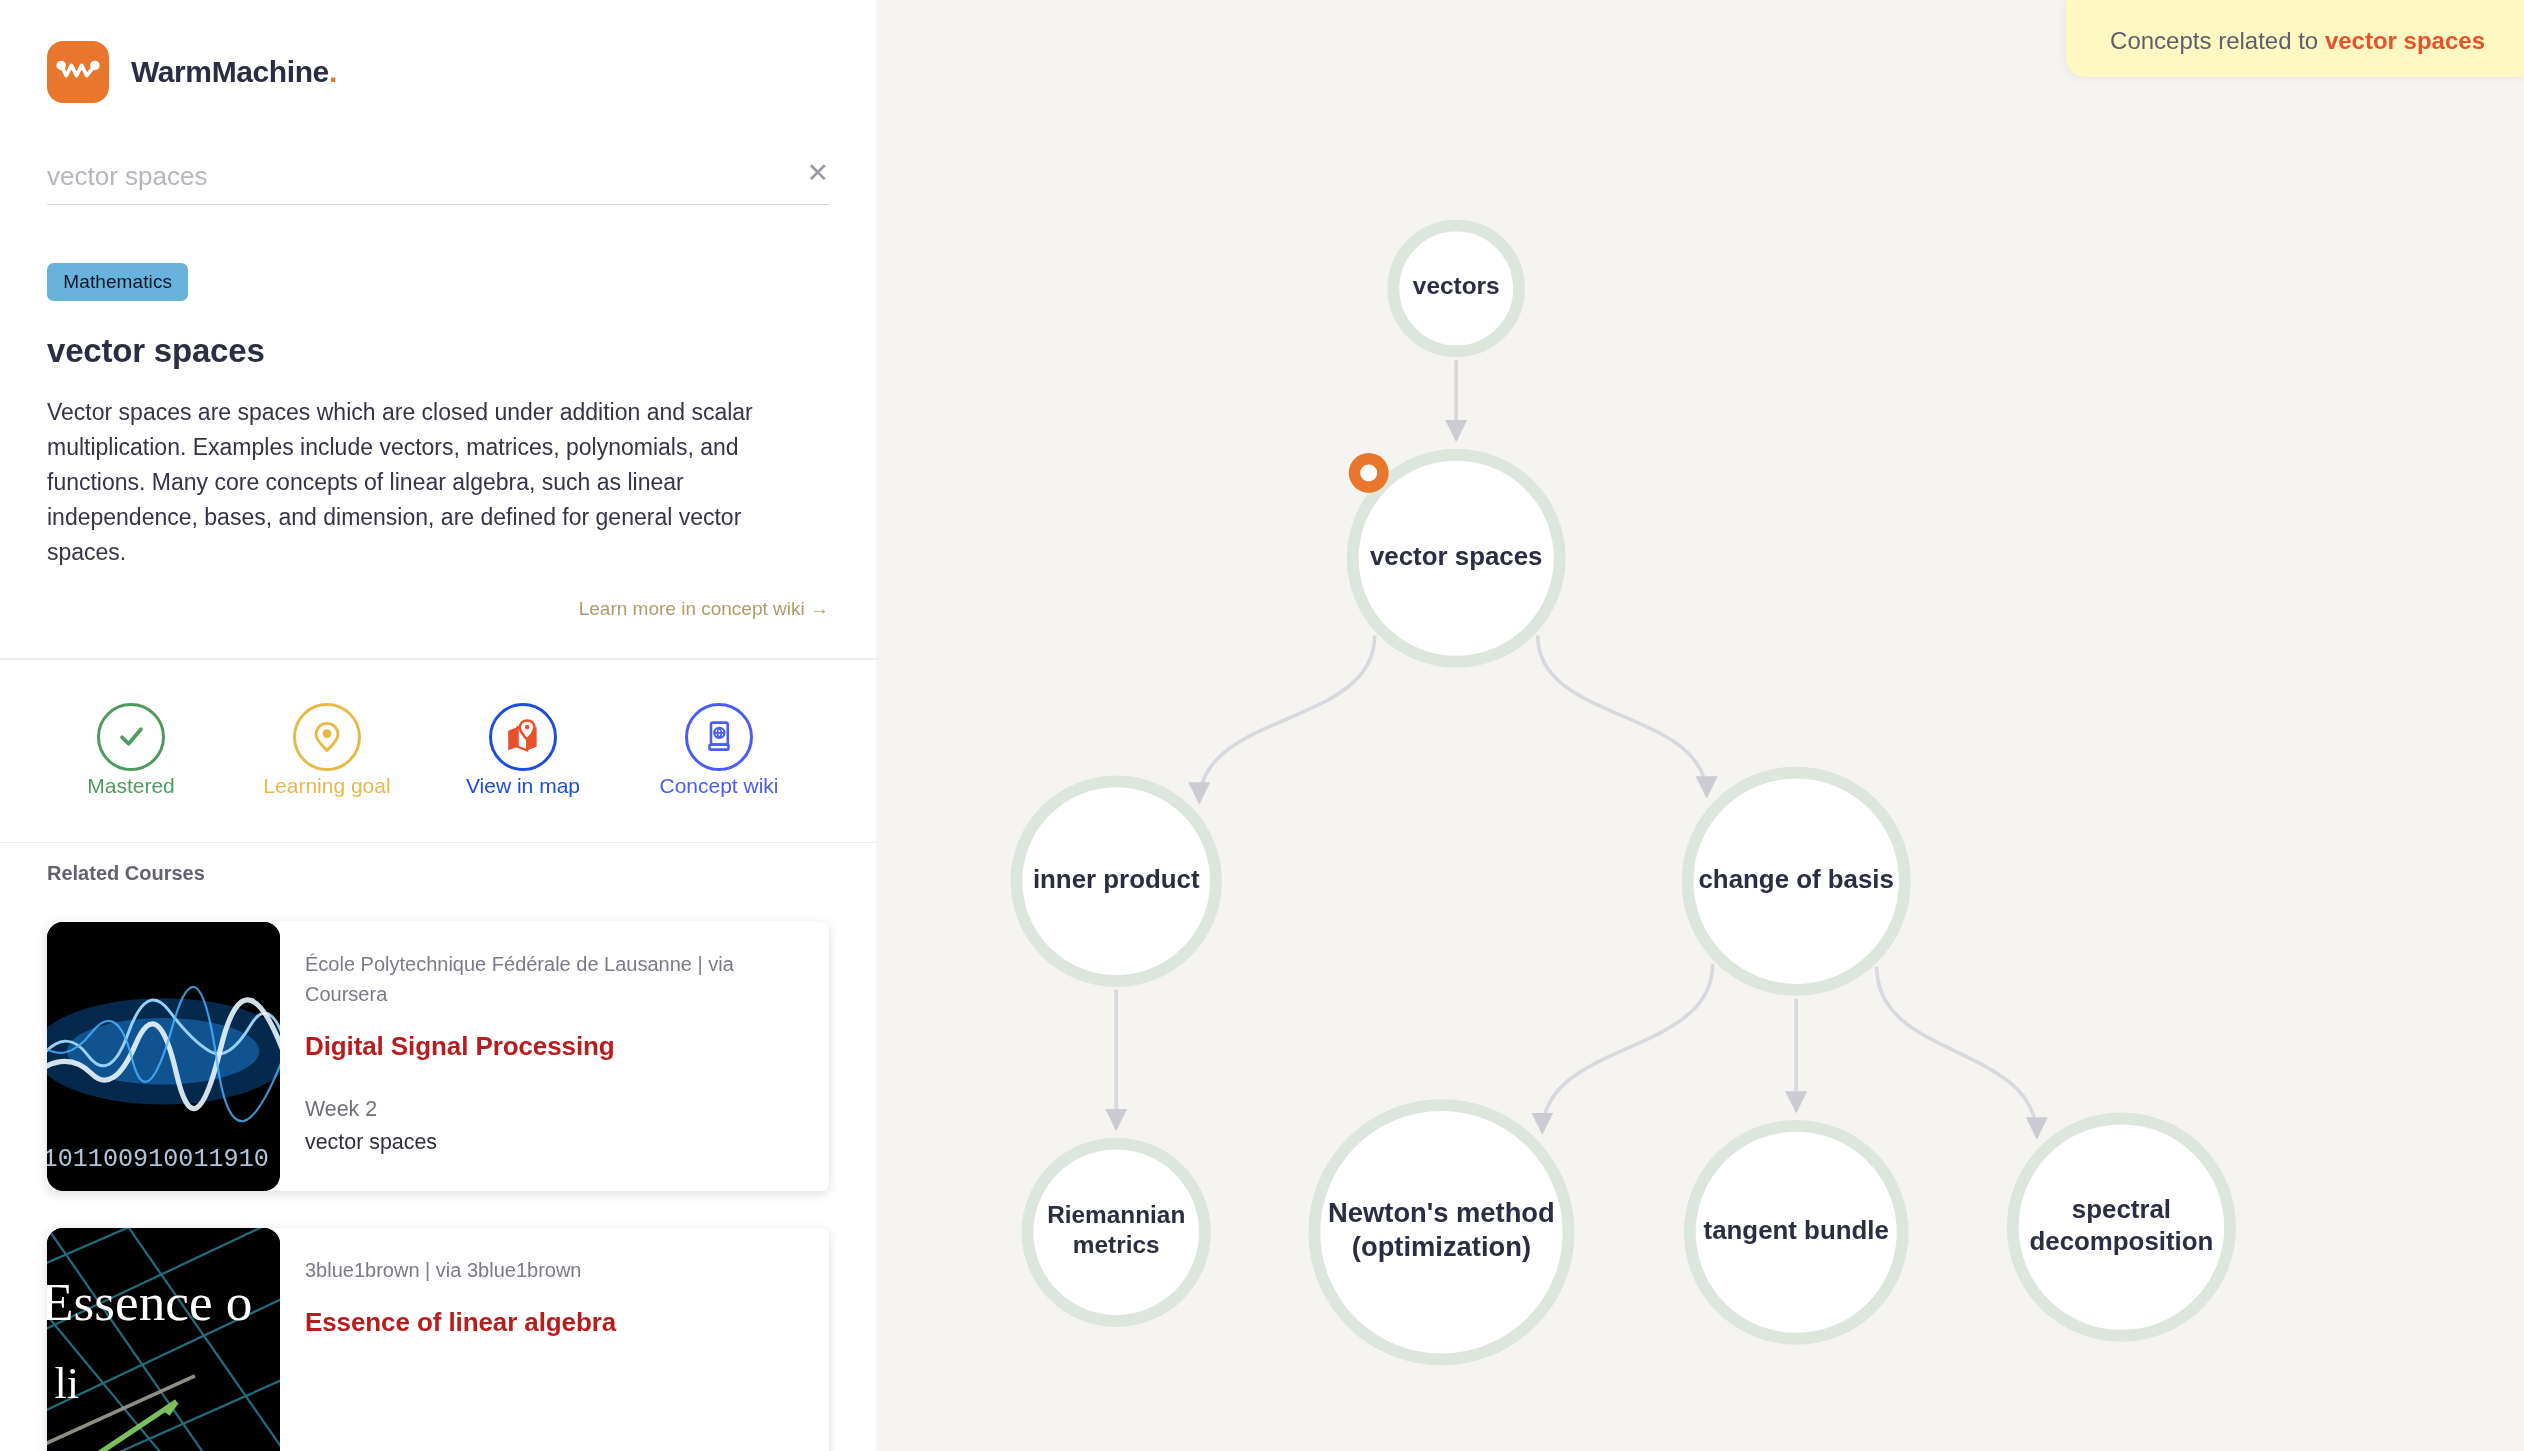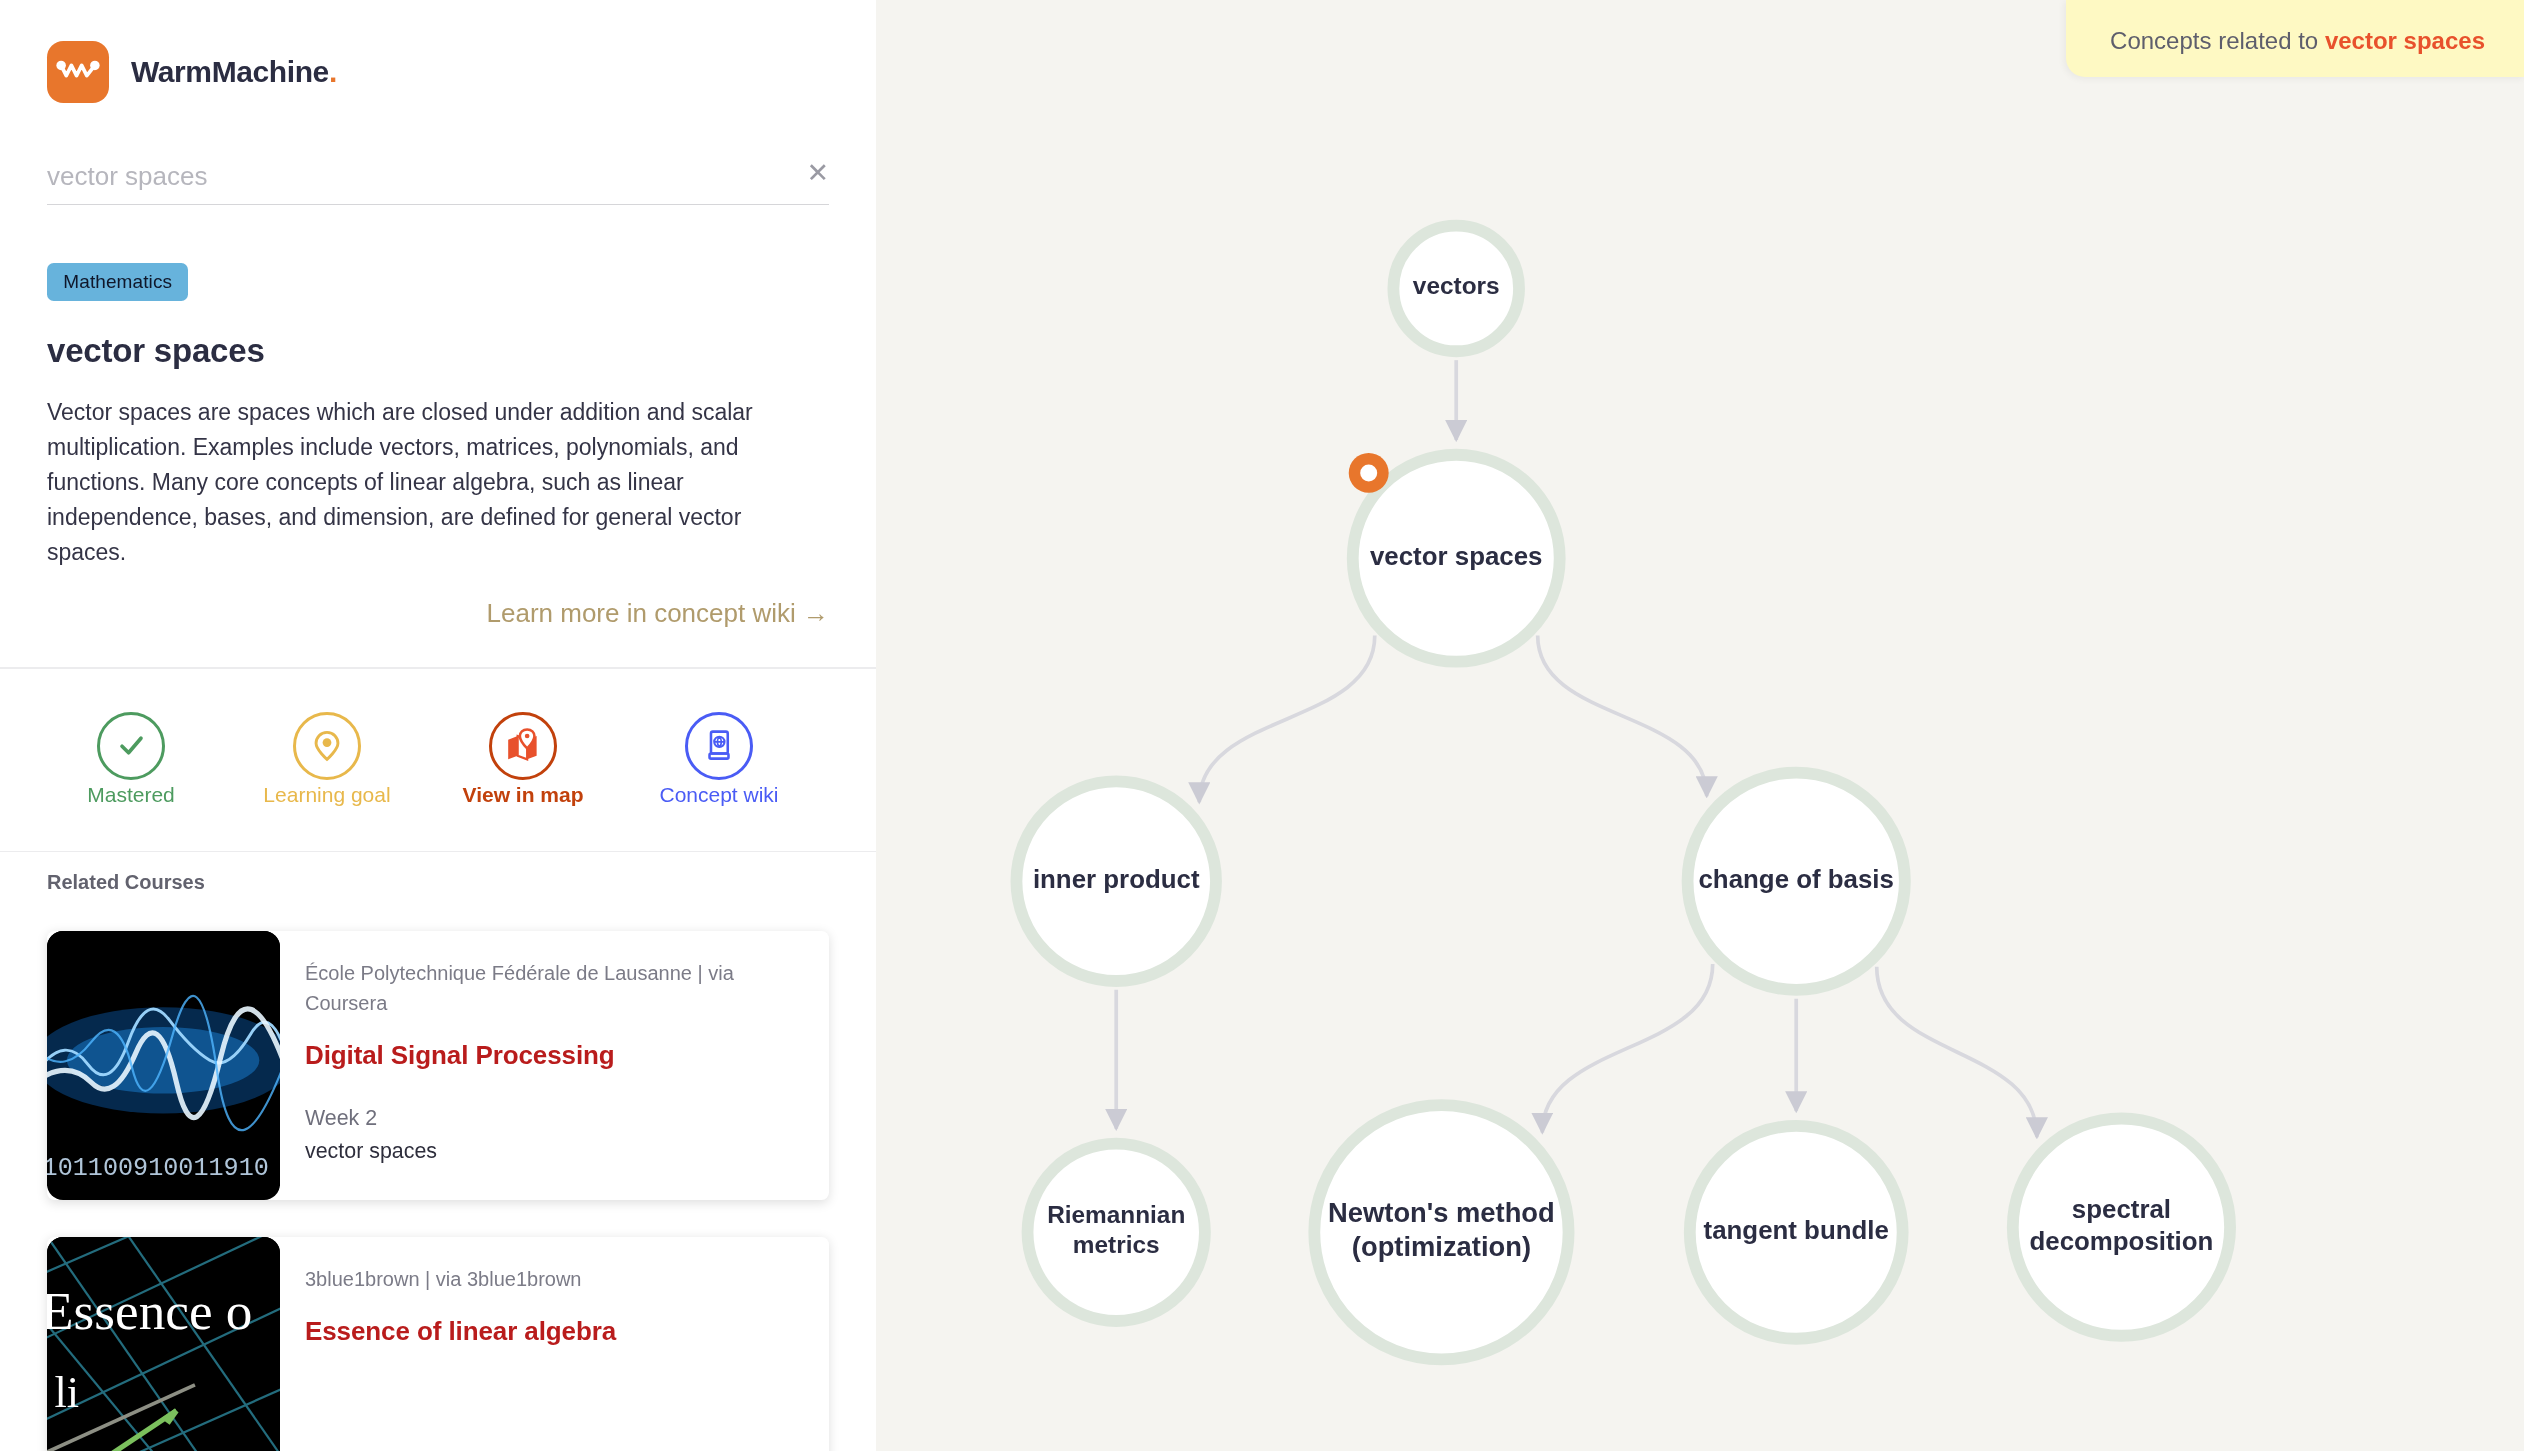--- a/index.html
+++ b/index.html
@@ -59,41 +59,41 @@
     font-size: 33px; font-weight: bold; color: #2b2d42;
     letter-spacing: -0.2px;
   }
   .concept-desc {
     margin: 25px 47px 0 47px;
     font-size: 23px; line-height: 35px; color: #343446;
     max-width: 739px;
   }
   .learn-more {
     margin: 28px 47px 0 47px; text-align: right;
-    font-size: 26px; color: #b09b6c; cursor: pointer;
+    font-size: 19px; color: #b09b6c; cursor: pointer;
   }
   .divider { margin-top: 38px; height: 1.5px; background: #ececee; width: 100%; }
 
   
   .actions {
     display: flex; padding: 43px 0 0 0; margin: 0 33px;
     gap: 0; justify-content: flex-start;
   }
   .action { width: 196px; text-align: center; cursor: pointer; }
   .action-circle {
     width: 68px; height: 68px; border-radius: 50%;
     border: 3px solid currentColor; margin: 0 auto;
     display: flex; align-items: center; justify-content: center;
   }
   .action-label {
     margin-top: 1px; font-size: 21px; line-height: 27px;
   }
   .a-mastered { color: #4d9b5f; }
   .a-goal     { color: #e8b84b; }
-  .a-map      { color: #c2410c; font-weight: bold; }
+  .a-map      { color: #1d4ed8; }
   .a-wiki     { color: #4a5cf5; }
 
   .related-head {
     margin: 19px 0 0 47px; font-size: 20px; color: #62626e; font-weight: bold;
   }
 
   .course-card {
     display: flex; margin: 37px 47px 0 47px;
     background: #ffffff; border-radius: 7.4px;
     box-shadow: 0 2.2px 10.3px rgba(0,0,0,0.13);

